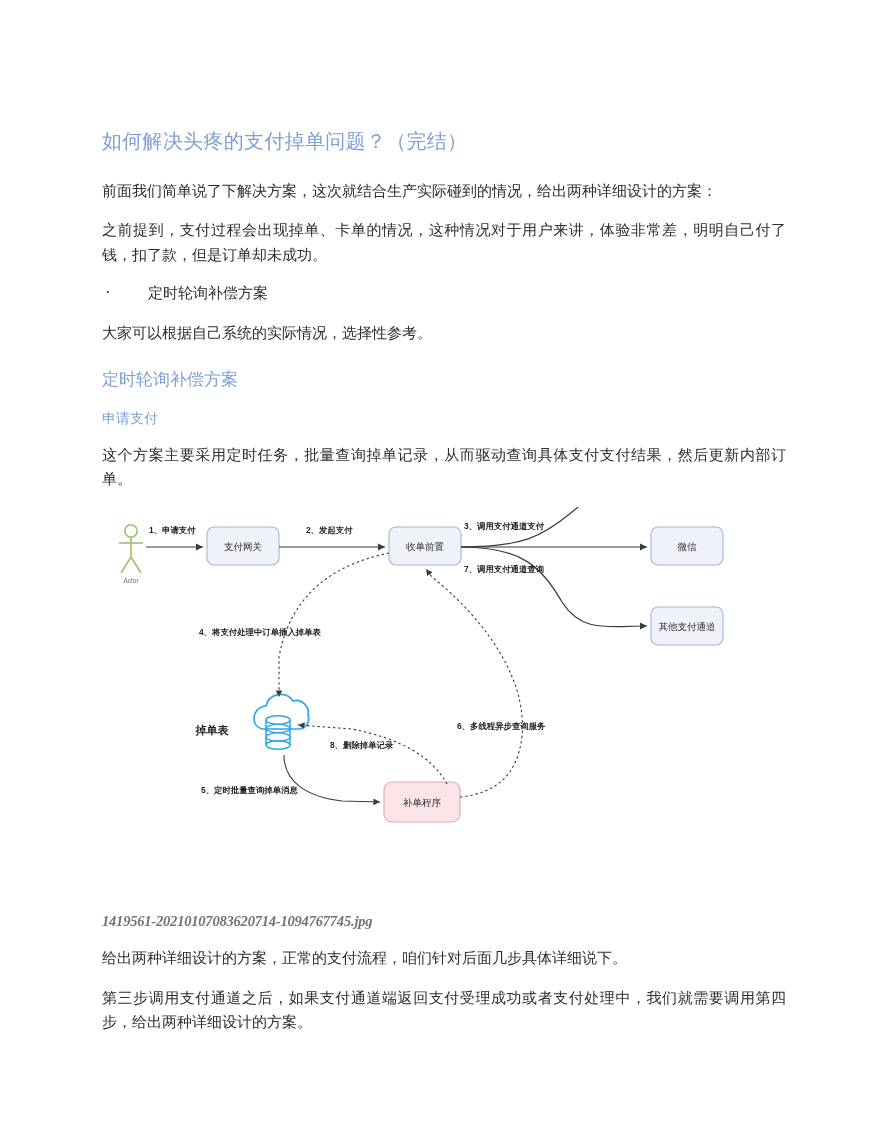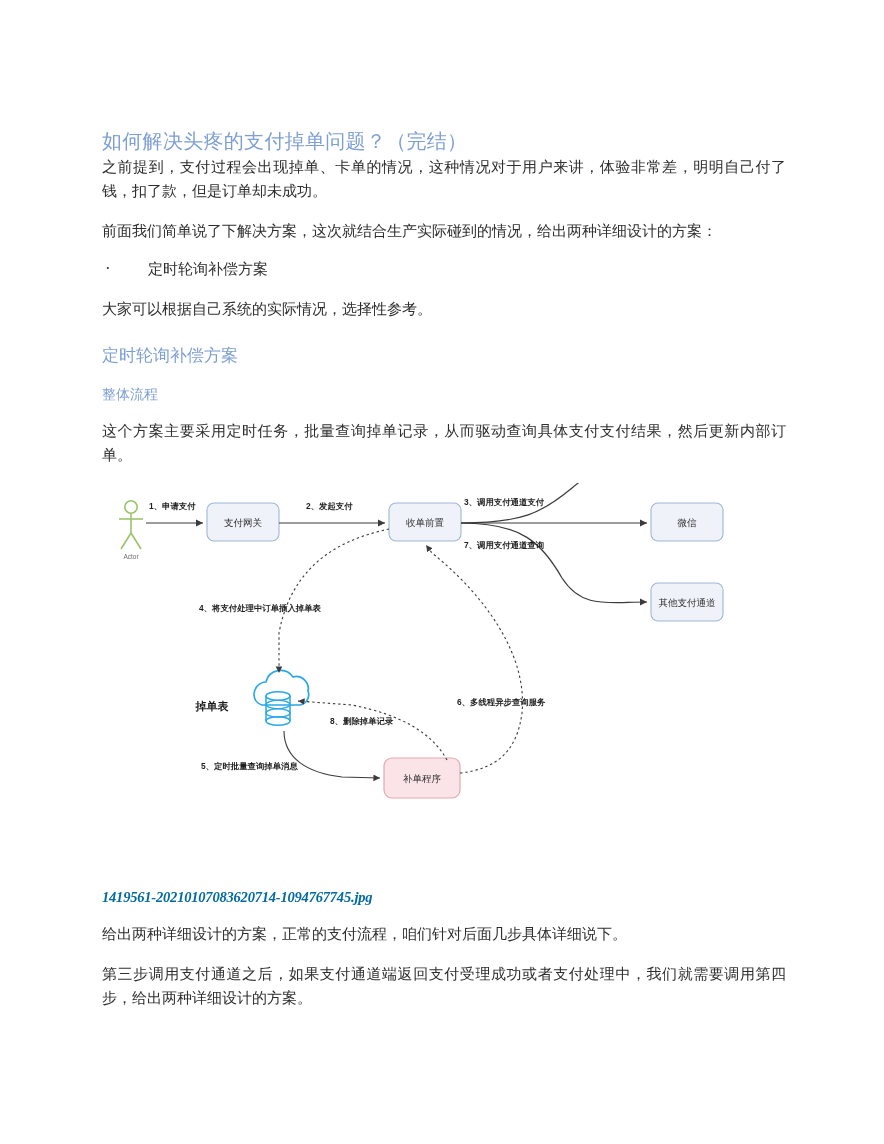--- a/index.html
+++ b/index.html
@@ -27,21 +27,21 @@
     position: absolute;
     left: 102px;
     top: 128px;
     width: 684px;
   }
   h1.article-title {
     font-family: "Liberation Serif", "DejaVu Serif", serif;
     font-size: 20px;
     font-weight: 400;
     color: #7d9fd3;
-    margin: 0 0 0 0;
+    margin: 0 0 24px 0;
     line-height: 1.35;
     letter-spacing: 0.3px;
   }
   h2.section-title {
     font-family: "Liberation Serif", "DejaVu Serif", serif;
     font-size: 17px;
     font-weight: 400;
     color: #7d9fd3;
     margin: 24px 0 14px 0;
     line-height: 1.35;
@@ -86,21 +86,21 @@
     margin: 16px 0 6px 0;
     position: relative;
     width: 684px;
     height: 400px;
   }
   .figure-caption {
     font-family: "Liberation Serif", "DejaVu Serif", serif;
     font-style: italic;
     font-weight: bold;
     font-size: 14.5px;
-    color: #0369a1;
+    color: #737373;
     margin: 2px 0 16px 0;
     letter-spacing: -0.2px;
   }
   svg.flow {
     display: block;
   }
   .dg-box-label {
     font-family: "Liberation Sans", "DejaVu Sans", sans-serif;
     font-size: 9.5px;
     fill: #2b2b2b;
@@ -124,33 +124,33 @@
   }
 </style>
 </head>
 <body>
 
 <div class="page">
   <div class="content">
 
     <h1 class="article-title">如何解决头疼的支付掉单问题？（完结）</h1>
 
+    <p class="para">前面我们简单说了下解决方案，这次就结合生产实际碰到的情况，给出两种详细设计的方案：</p>
+
     <p class="para">之前提到，支付过程会出现掉单、卡单的情况，这种情况对于用户来讲，体验非常差，明明自己付了钱，扣了款，但是订单却未成功。</p>
-
-    <p class="para">前面我们简单说了下解决方案，这次就结合生产实际碰到的情况，给出两种详细设计的方案：</p>
 
     <ul class="bullets">
       <li>定时轮询补偿方案</li>
     </ul>
 
     <p class="para">大家可以根据自己系统的实际情况，选择性参考。</p>
 
     <h2 class="section-title">定时轮询补偿方案</h2>
 
-    <h3 class="sub-title">整体流程</h3>
+    <h3 class="sub-title">申请支付</h3>
 
     <p class="para">这个方案主要采用定时任务，批量查询掉单记录，从而驱动查询具体支付支付结果，然后更新内部订单。</p>
 
 
     <div class="figure-wrap">
       <svg class="flow" width="684" height="400" viewBox="0 0 684 400">
         <defs>
           <marker id="arrowSolid" markerWidth="7" markerHeight="7" refX="6" refY="3" orient="auto" markerUnits="strokeWidth">
             <path d="M0,0 L6,3 L0,6 z" fill="#3b3b3b"></path>
           </marker>

